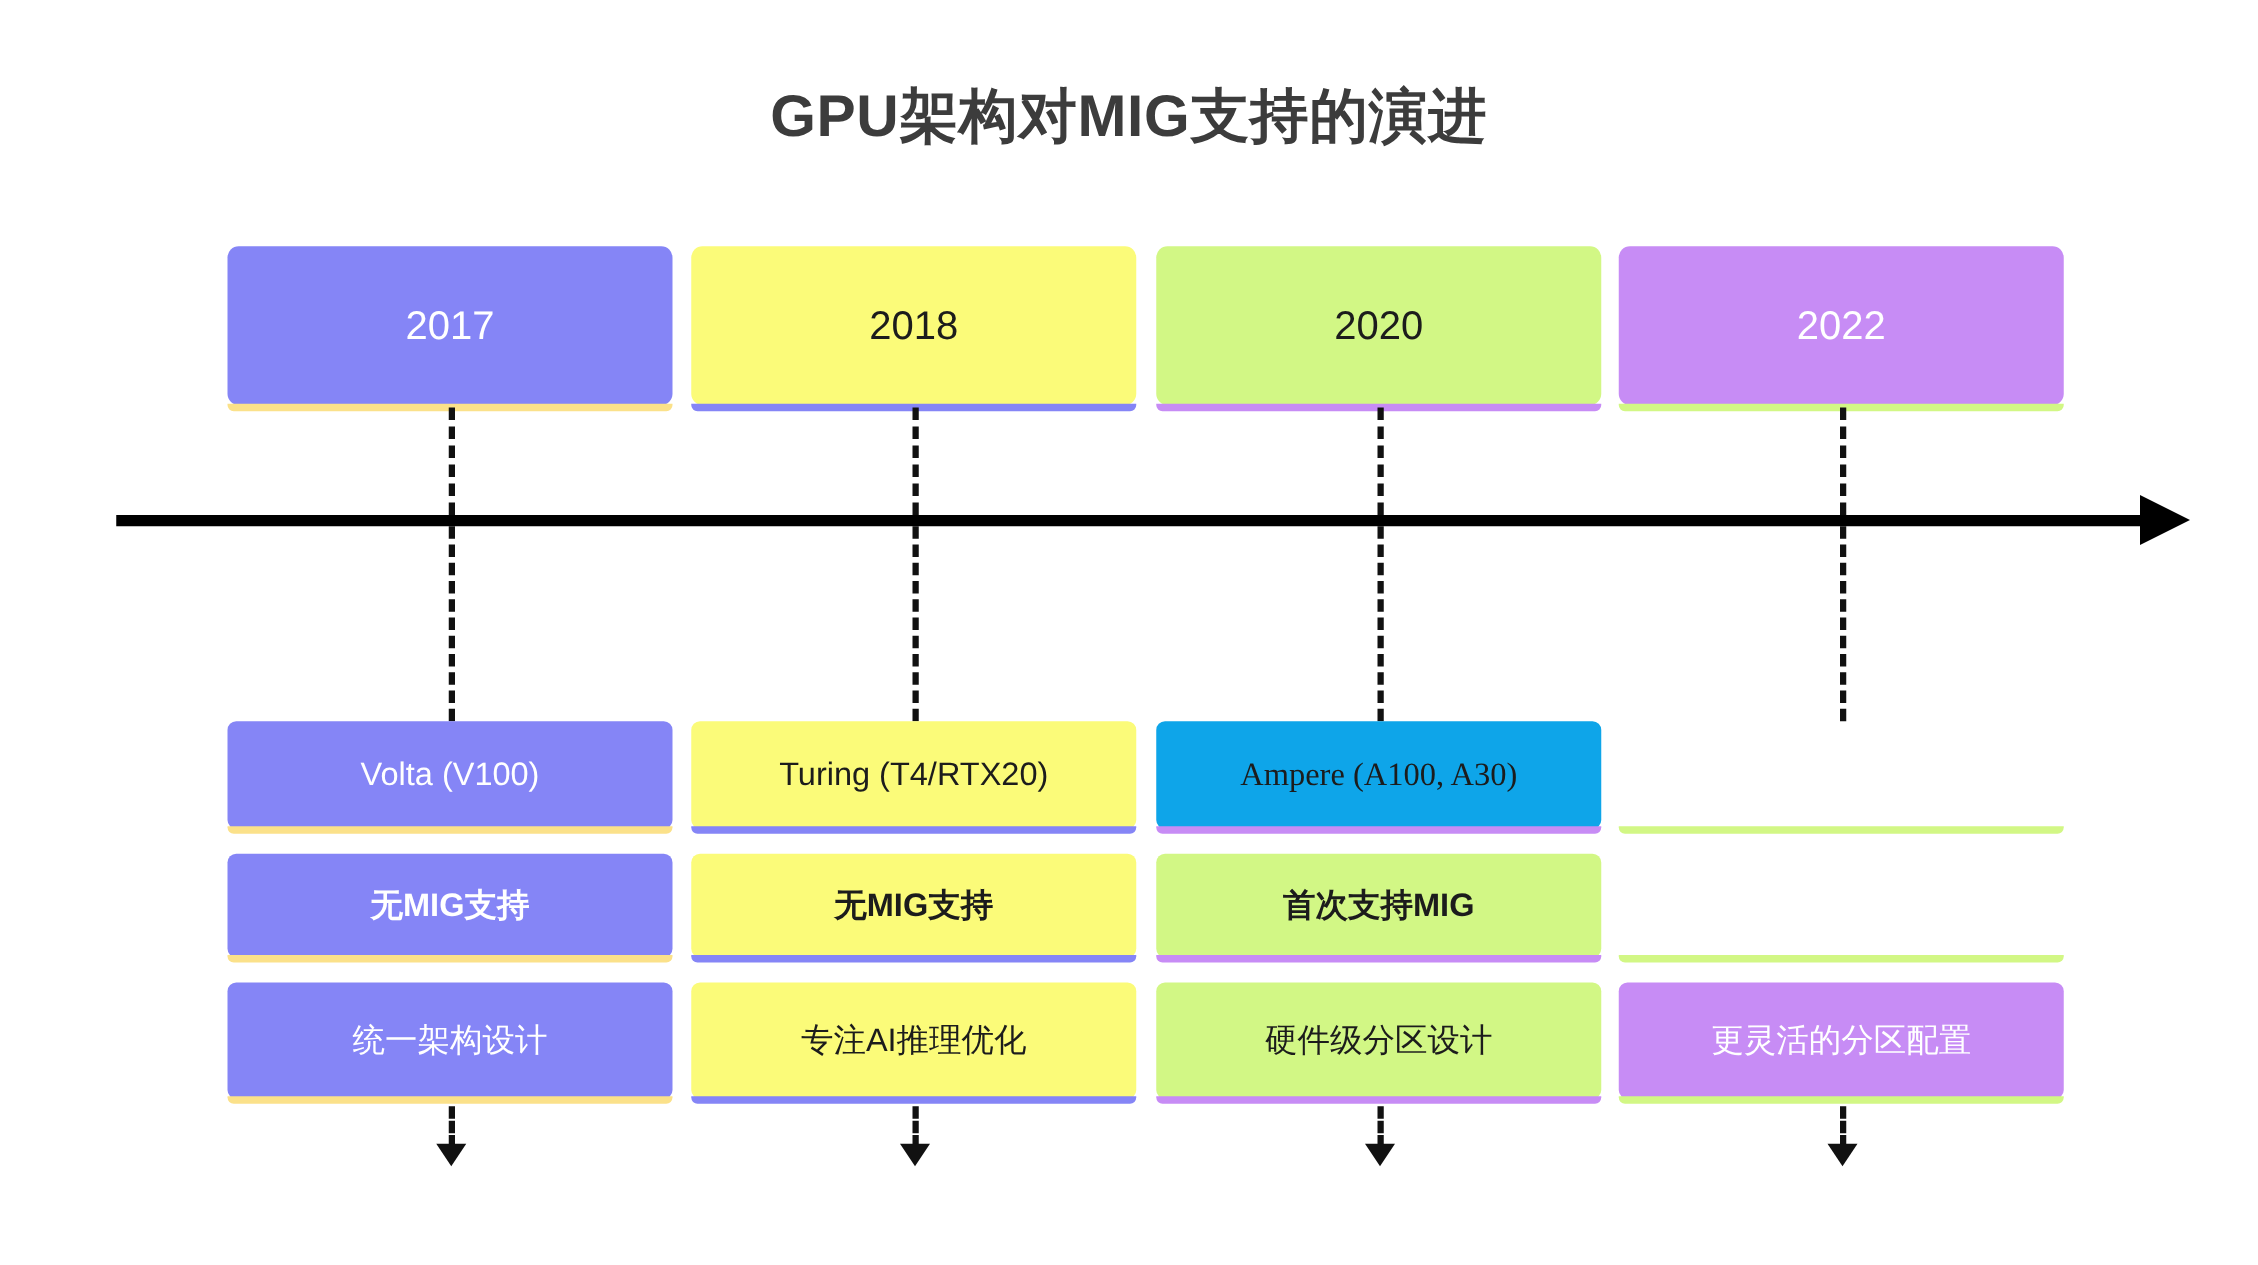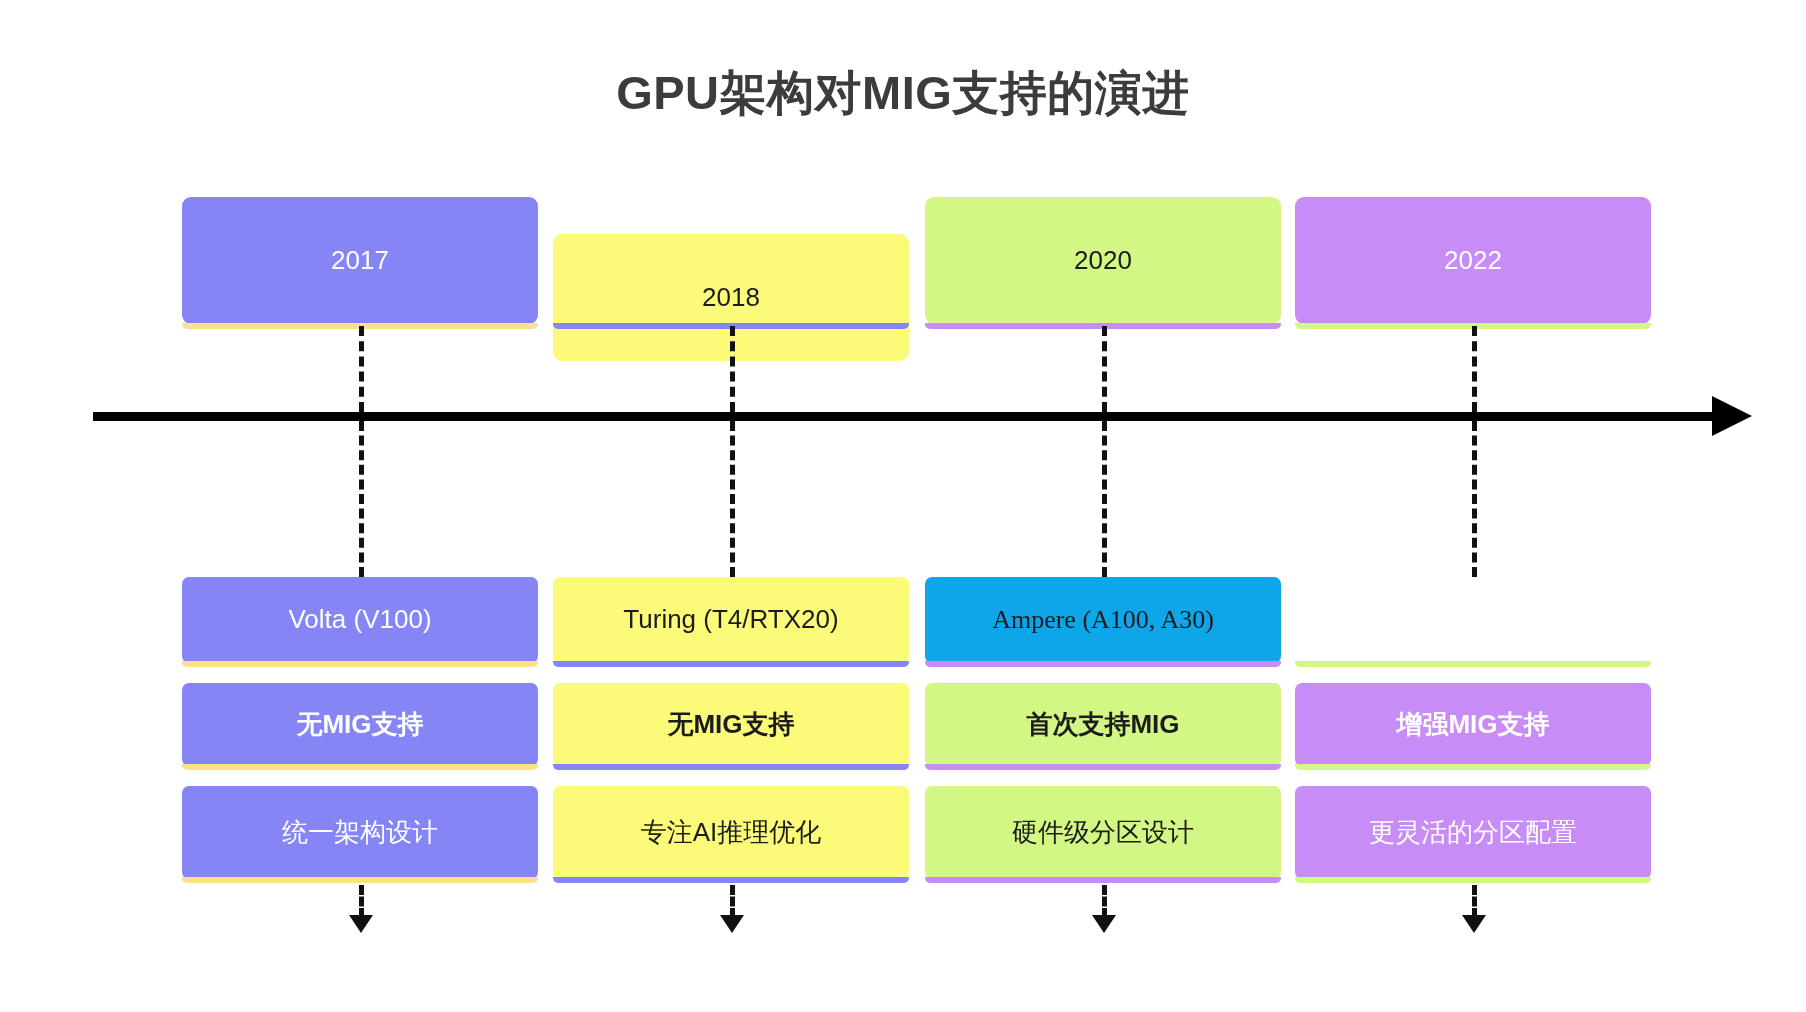--- a/index.html
+++ b/index.html
@@ -118,21 +118,21 @@
     border-radius: 7px;
     font-size: 26px;
     font-weight: normal;
     text-align: center;
     line-height: 1.2;
   }
   .year-box {
     top: 197px;
     height: 127px;
     border-radius: 9px;
-    font-size: 26px;
+    font-size: 32px;
   }
   .arch-box {
     top: 577px;
     height: 86px;
   }
   .feat-box {
     top: 683px;
     height: 83px;
     font-weight: bold;
   }
@@ -189,21 +189,21 @@
     <div class="box note-box" style="background: rgb(133, 133, 246);">
       <span class="txt-light">统一架构设计</span>
     </div>
     <div class="strip strip-note" style="background: rgb(251, 225, 138);"></div>
 
     <div class="dash-tail"></div>
     <div class="tail-arrow"></div>
   </div>
 
   <div class="column col-1">
-    <div class="box year-box" style="background: rgb(251, 251, 121); margin-top: 37px;">
+    <div class="box year-box" style="background: rgb(251, 251, 121);">
       <span class="txt-dark">2018</span>
     </div>
     <div class="strip strip-year" style="background: rgb(133, 133, 246);"></div>
 
     <div class="dash-upper"></div>
     <div class="dash-lower"></div>
 
     <div class="box arch-box" style="background: rgb(251, 251, 121);">
       <span class="txt-dark">Turing (T4/RTX20)</span>
     </div>
@@ -255,23 +255,20 @@
     <div class="box year-box" style="background: rgb(199, 140, 245);">
       <span class="txt-light">2022</span>
     </div>
     <div class="strip strip-year" style="background: rgb(210, 247, 133);"></div>
 
     <div class="dash-upper"></div>
     <div class="dash-lower"></div>
 
     <div class="strip strip-arch" style="background: rgb(210, 247, 133);"></div>
 
-    <div class="box feat-box" style="background: rgb(199, 140, 245);">
-      <span class="txt-light">增强MIG支持</span>
-    </div>
     <div class="strip strip-feat" style="background: rgb(210, 247, 133);"></div>
 
     <div class="box note-box" style="background: rgb(199, 140, 245);">
       <span class="txt-light">更灵活的分区配置</span>
     </div>
     <div class="strip strip-note" style="background: rgb(210, 247, 133);"></div>
 
     <div class="dash-tail"></div>
     <div class="tail-arrow"></div>
   </div>

